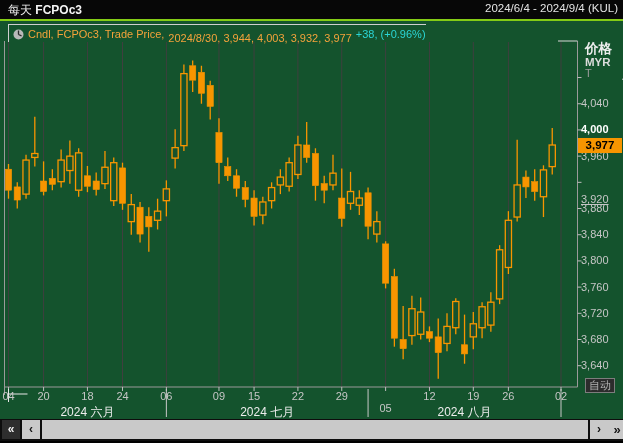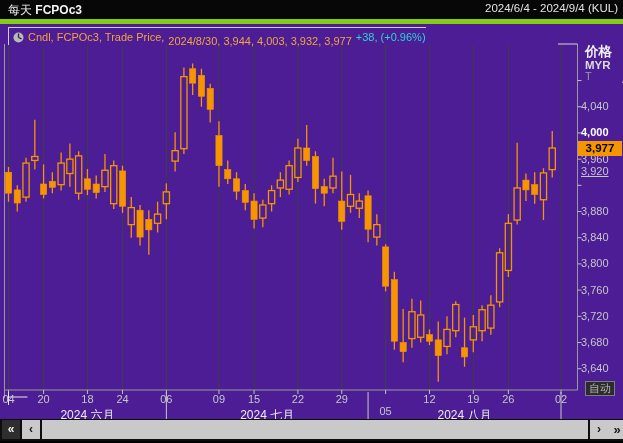--- a/index.html
+++ b/index.html
@@ -7,21 +7,21 @@
     position:relative;width:623px;height:443px;overflow:hidden;
     background:#0a0a0a;font-family:"Liberation Sans","DejaVu Sans",sans-serif;
     -webkit-font-smoothing:antialiased;
   }
   
   .hdr{position:absolute;left:0;top:0;width:623px;height:19px;background:#070707;}
   .hdr .left{position:absolute;left:8px;top:2px;font-size:12px;color:#ececec;}
   .hdr .left b{font-weight:bold;color:#f4f4f4;text-align:center;}
   .hdr .right{position:absolute;right:5px;top:2px;font-size:11.5px;color:#e4e4e4;}
   
-  .pane{position:absolute;left:0;top:19px;width:623px;height:400px;background:#4c1d95;border-top:5px solid #84cc16;}
+  .pane{position:absolute;left:0;top:19px;width:623px;height:400px;background:#14532d;border-top:2px solid #84cc16;}
   .legend{position:absolute;left:8px;top:3px;height:16px;display:flex;align-items:center;gap:4px;
           border-left:1px solid #cfcfcf;border-top:1px solid #cfcfcf;padding:1px 0 0 4px;}
   .legend .txt{font-size:11px;white-space:nowrap;}
   svg{display:block}
   .chartsvg{position:absolute;left:0;top:0;}
   
   .plabel{position:absolute;font-size:11px;color:#c6c6c6;left:581px;width:40px;text-align:left;}
   .plabel.bold{color:#ffffff;font-weight:bold;}
   .dlabel{position:absolute;font-size:11px;color:#c6c6c6;text-align:center;width:26px;top:369px;}
   .mlabel{position:absolute;font-size:12px;font-weight:normal;color:#ededed;text-align:center;width:110px;top:383px;white-space:nowrap;}
@@ -310,21 +310,21 @@
           <line x1="552.24" y1="145.6117" x2="552.24" y2="153.47050000000002" stroke="#f79500" stroke-width="1.3"></line>
           <rect x="549.14" y="124" width="6.2" height="21.611700000000013" fill="none" stroke="#f79500" stroke-width="1.3"></rect>
         </svg>
       </div>
 
     <div id="pricelabels">
         <div class="plabel" style="top: 51px; margin-left: 41px;">4,080</div>
         <div class="plabel" style="top: 76.2413px;">4,040</div>
         <div class="plabel bold" style="top: 102.437px;">4,000</div>
         <div class="plabel" style="top: 128.633px;">3,960</div>
-        <div class="plabel" style="top: 141px; text-decoration: underline;">3,920</div>
+        <div class="plabel" style="top: 172px; text-decoration: underline;">3,920</div>
         <div class="plabel" style="top: 181.025px;">3,880</div>
         <div class="plabel" style="top: 207.221px;">3,840</div>
         <div class="plabel" style="top: 233.417px;">3,800</div>
         <div class="plabel" style="top: 259.613px;">3,760</div>
         <div class="plabel" style="top: 285.809px;">3,720</div>
         <div class="plabel" style="top: 312.005px;">3,680</div>
         <div class="plabel" style="top: 338.201px;">3,640</div>
       </div>
     <div id="datelabels">
         <div class="dlabel" style="left: -4.5px;">04</div>

